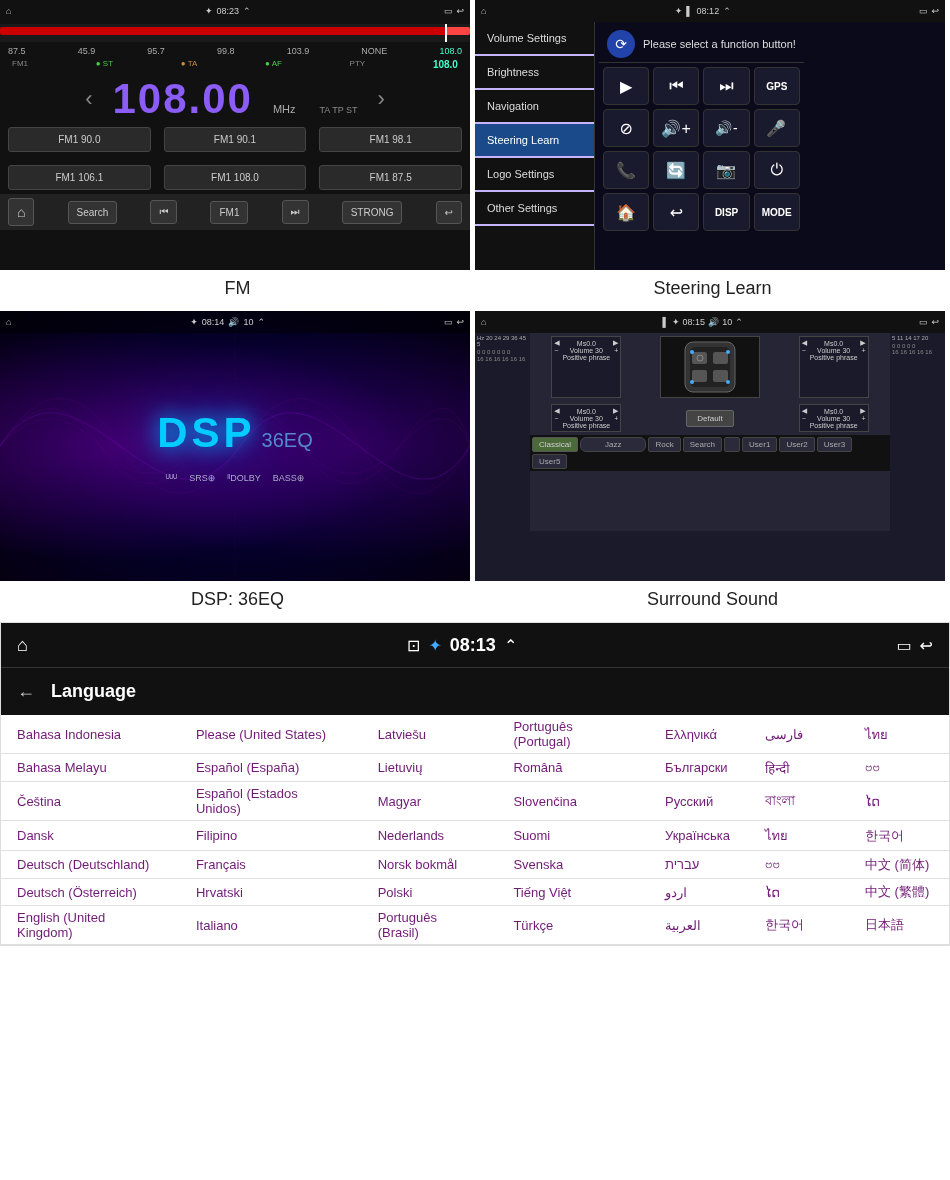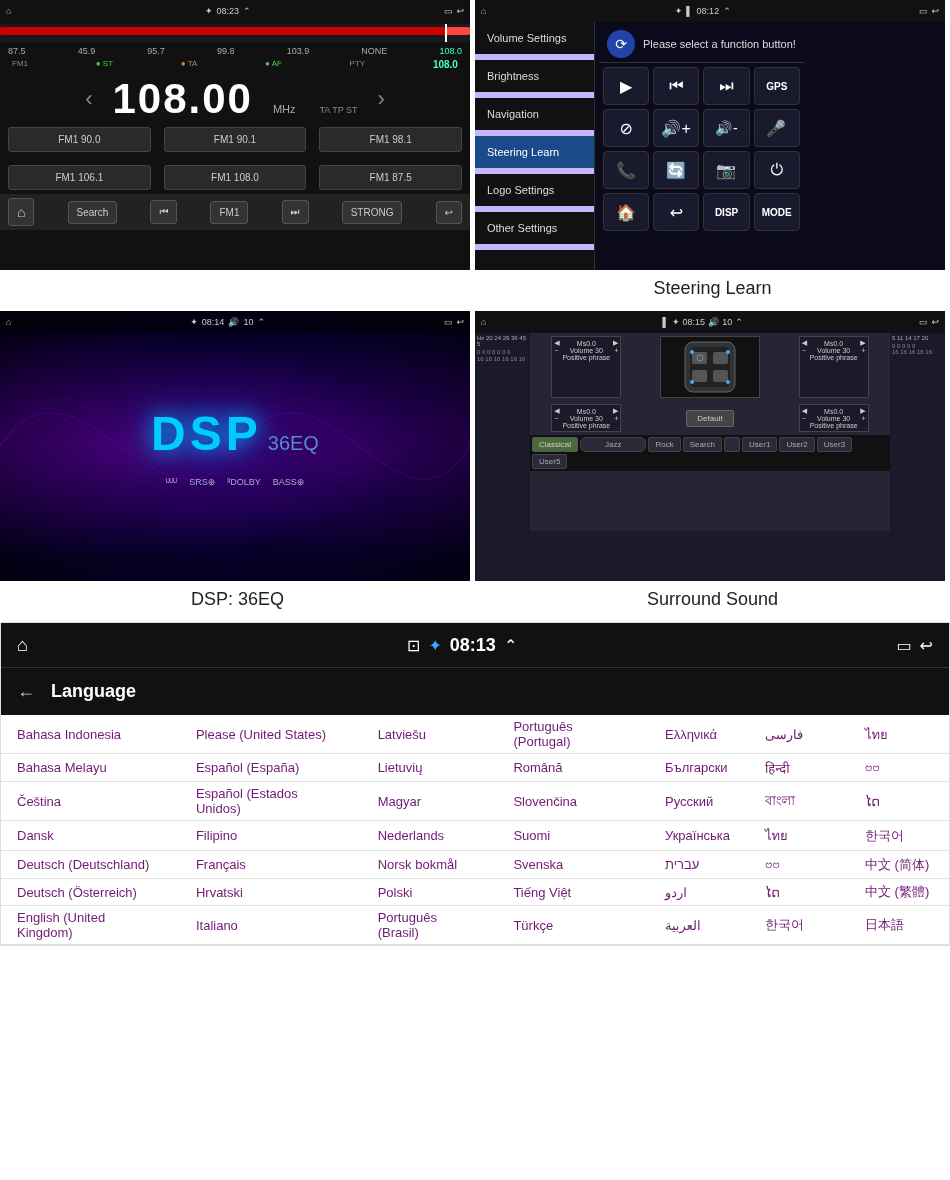--- a/index.html
+++ b/index.html
@@ -82,21 +82,21 @@
 
     .fm-arrow {
       font-size: 22px;
       color: #888;
       cursor: pointer;
     }
 
     .fm-main-freq {
       font-size: 42px;
       font-weight: bold;
-      color: #ffffff;
+      color: #8b5cf6;
       letter-spacing: 2px;
     }
 
     .fm-mhz {
       font-size: 11px;
       color: #aaa;
       align-self: flex-end;
       margin-bottom: 8px;
     }
 
@@ -161,21 +161,21 @@
       background: #111;
       display: flex;
       flex-direction: column;
       border-right: 1px solid #333;
     }
 
     .steering-sidebar-item {
       padding: 10px 12px;
       font-size: 11px;
       color: #ddd;
-      border-bottom: 6px solid #c4b5fd;
+      border-bottom: 2px solid #c4b5fd;
       cursor: pointer;
     }
 
     .steering-sidebar-item.active {
       background: #1a4a8a;
       color: white;
     }
 
     .steering-main {
       flex: 1;
@@ -239,21 +239,21 @@
       top: 0; left: 0; right: 0; bottom: 0;
     }
 
     .dsp-content {
       position: relative;
       z-index: 2;
       text-align: center;
     }
 
     .dsp-title {
-      font-size: 48px;
+      font-size: 42px;
       font-weight: bold;
       color: #00ccff;
       text-shadow: 0 0 20px #00aaff, 0 0 40px #0088ff;
       letter-spacing: 4px;
     }
 
     .dsp-badges {
       display: flex;
       gap: 12px;
       margin-top: 16px;
@@ -434,20 +434,21 @@
         <div class="fm-bottom-bar">
           <div class="fm-bottom-btn home">⌂</div>
           <div class="fm-bottom-btn">Search</div>
           <div class="fm-bottom-btn">⏮</div>
           <div class="fm-bottom-btn">FM1</div>
           <div class="fm-bottom-btn">⏭</div>
           <div class="fm-bottom-btn">STRONG</div>
           <div class="fm-bottom-btn">↩</div>
         </div>
       </div>
+      <div class="screen-label">FM</div>
     </div>
 
     <div class="screen-with-label">
       <div class="steering-screen screen">
 
         <div style="position:absolute; top:0; left:0; right:0; height:22px; background:#111; display:flex; align-items:center; justify-content:space-between; padding:0 6px; font-size:9px; color:#ccc; z-index:10;">
           <div>⌂</div>
           <div style="display:flex; gap:4px; align-items:center;">
             <span>✦</span>
             <span>▌</span>

